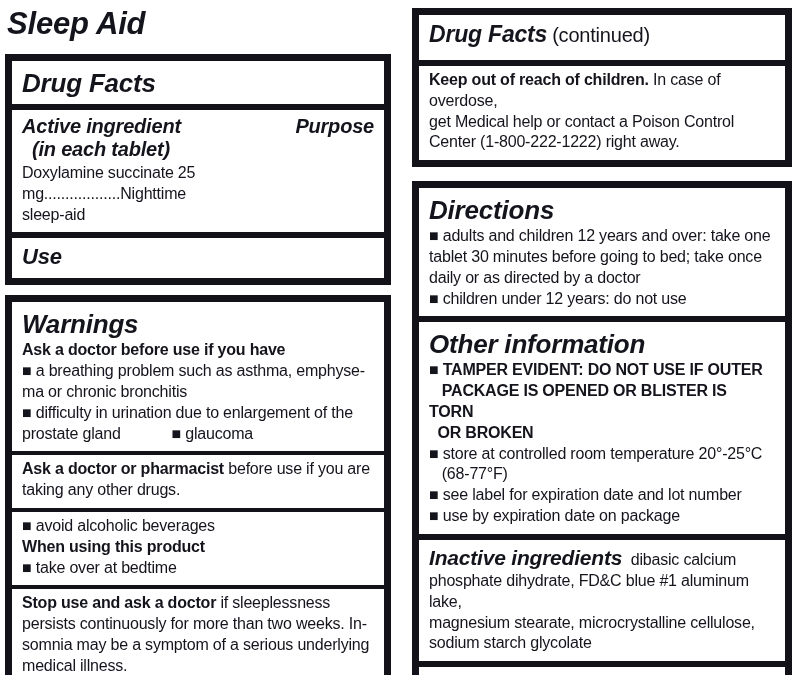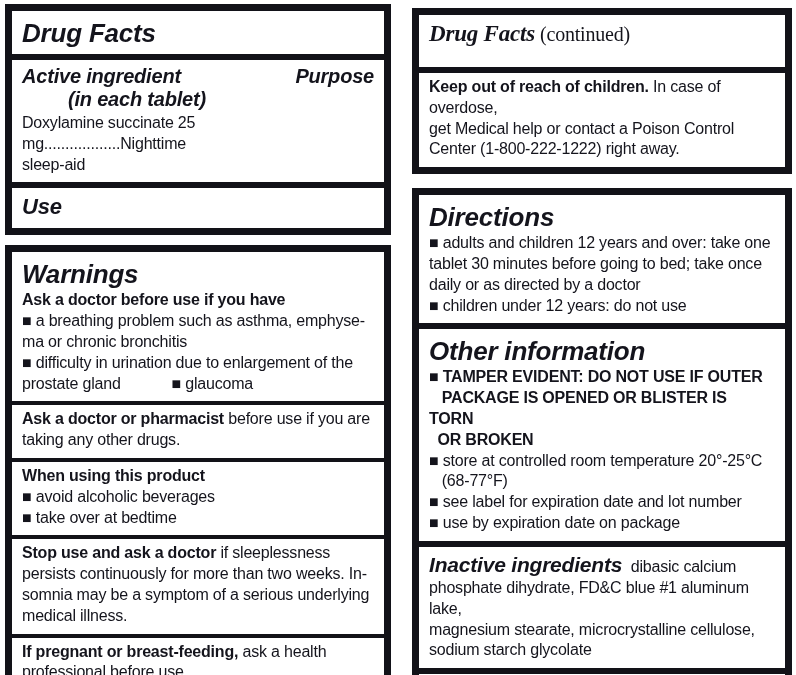--- a/index.html
+++ b/index.html
@@ -23,43 +23,44 @@
   .bold { font-weight: bold; }
   .ital-head { font-style: italic; font-weight: bold; }
 
   .page-title { font-style: italic; font-weight: bold; font-size: 31px; margin: 2px 0 12px 2px; }
 
   .df-heading { font-size: 26px; padding: 7px 10px 5px 10px; }
   .hr-thick { height: 6px; background: #121218; }
   .hr-mid   { height: 4px; background: #121218; }
 
   .ai-row { display: flex; justify-content: space-between; align-items: baseline; padding: 5px 10px 0 10px; font-size: 20px; }
-  .ai-sub { padding: 0 20px; font-size: 20px; margin-left: 36px; }
+  .ai-sub { padding: 0 20px; font-size: 20px; }
   .pad-para { padding: 2px 22px 7px 10px; }
 
   .use-row { display: flex; align-items: baseline; padding: 6px 10px 8px 10px; }
   .use-label { font-size: 22px; margin-right: 22px; }
 
   .sec { padding: 4px 10px 7px 10px; border-radius: 17px; }
   .sec-head { font-size: 26px; padding-top: 3px; }
   .mb10 { margin-bottom: 10px; }
   .mb14 { margin-bottom: 14px; }
 
-  .dfc-row { padding: 6px 10px 20px 10px; font-family: Liberation Serif, serif; }
+  .dfc-row { padding: 6px 10px 12px 10px; }
   .dfc-main { font-size: 23px; }
   .dfc-suffix { font-size: 20px; font-weight: normal; font-style: normal; margin-left: 5px; }
 
   .inactive-head { font-size: 21px; }
 </style>
 </head>
 <body>
 
 <div class="page">
 
   <div class="col-left">
+    <div class="page-title">Sleep Aid</div>
 
     <div class="box mb10">
       <div class="df-heading ital-head">Drug Facts</div>
       <div class="hr-thick"></div>
       <div class="ai-row">
         <span class="ital-head">Active ingredient</span>
         <span class="ital-head">Purpose</span>
       </div>
       <div class="ai-sub ital-head">(in each tablet)</div>
       <div class="pad-para body-txt pre">Doxylamine succinate 25 mg..................Nighttime
@@ -77,22 +78,22 @@
         <div class="body-txt pre">■ a breathing problem such as asthma, emphyse-
 ma or chronic bronchitis</div>
         <div class="body-txt pre">■ difficulty in urination due to enlargement of the
 prostate gland&nbsp;&nbsp;&nbsp;&nbsp;&nbsp;&nbsp;&nbsp;&nbsp;&nbsp;&nbsp;&nbsp;&nbsp;■ glaucoma</div>
       </div>
       <div class="hr-mid"></div>
       <div class="sec body-txt pre"><span class="bold">Ask a doctor or pharmacist</span><span> before use if you are
 taking any other drugs.</span></div>
       <div class="hr-mid"></div>
       <div class="sec">
+        <div class="body-txt">■ avoid alcoholic beverages</div>
         <div class="body-txt bold">When using this product</div>
-        <div class="body-txt">■ avoid alcoholic beverages</div>
         <div class="body-txt">■ take over at bedtime</div>
       </div>
       <div class="hr-mid"></div>
       <div class="sec body-txt pre"><span class="bold">Stop use and ask a doctor</span><span> if sleeplessness
 persists continuously for more than two weeks. In-
 somnia may be a symptom of a serious underlying
 medical illness.</span></div>
       <div class="hr-mid"></div>
       <div class="sec body-txt pre"><span class="bold">If pregnant or breast-feeding,</span><span> ask a health
 professional before use.</span></div>

